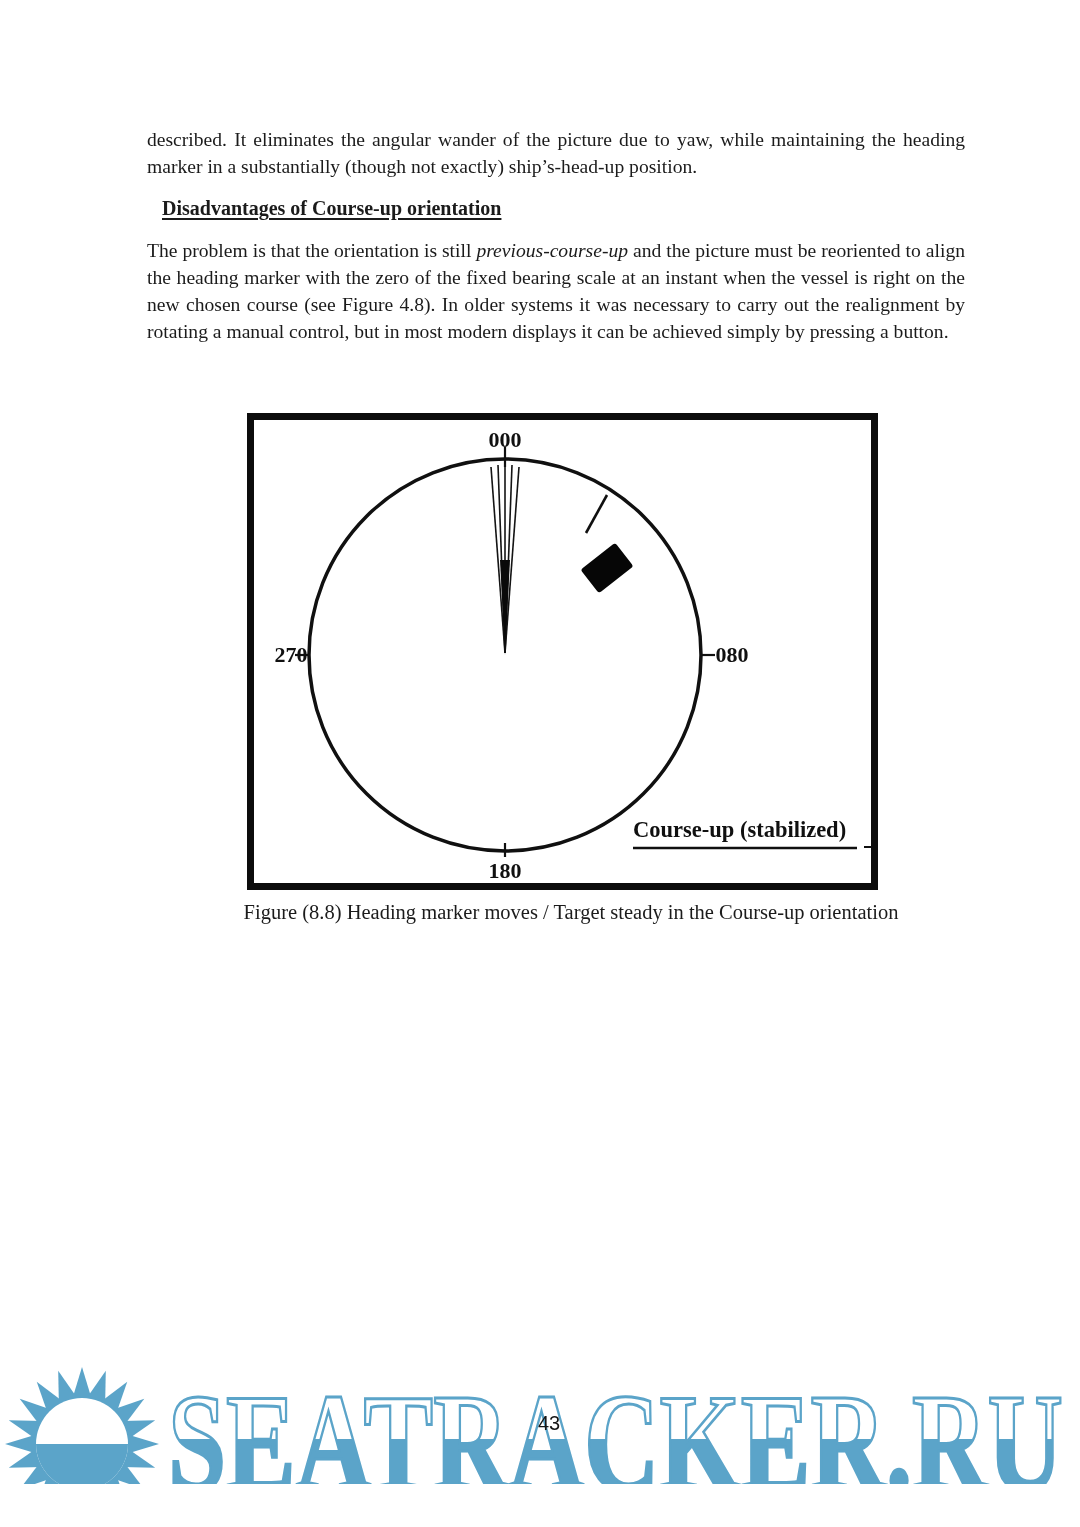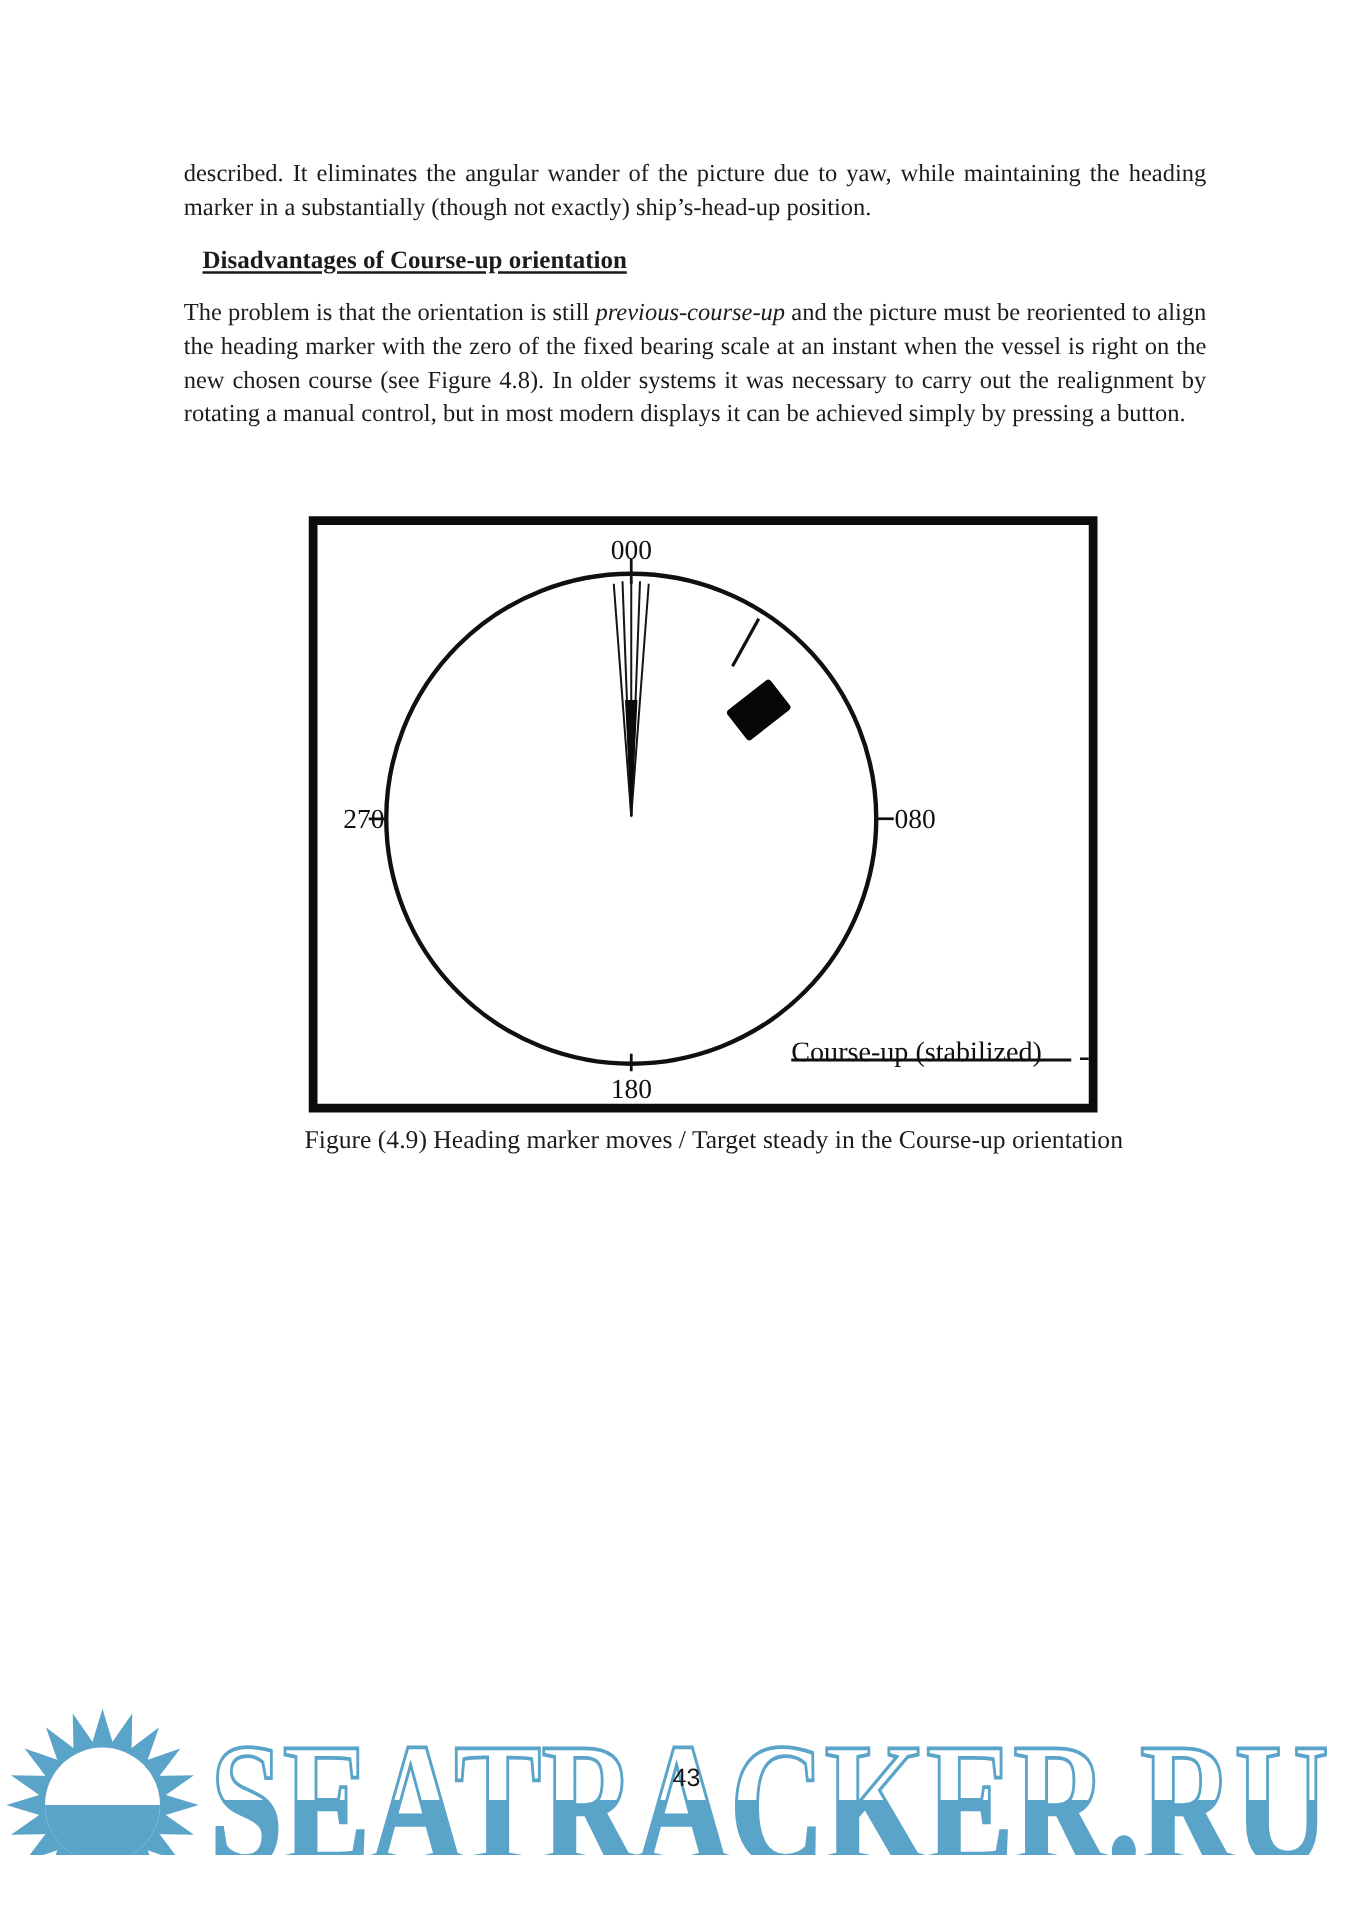--- a/index.html
+++ b/index.html
@@ -15,21 +15,21 @@
     position:absolute;left:147px;top:197px;font-size:20px;font-weight:700;
     text-decoration:underline;text-decoration-thickness:2px;text-underline-offset:3px;margin-left:15px;
   }
   .ital{font-style:italic;}
   
   .fig{
     position:absolute;left:247px;top:413px;width:631px;height:477px;
     border:7px solid #0c0c0c;background:#ffffff;box-sizing:border-box;
   }
   .fig .diagram{position:absolute;left:0;top:0;}
-  .figlabel{position:absolute;font-weight:400;font-size:22px;color:#101010;white-space:nowrap;}
+  .figlabel{position:absolute;font-weight:700;font-size:22px;color:#101010;white-space:nowrap;}
   .bearing{width:70px;text-align:center;}
   .annotation{line-height:25px;font-size:22.5px;}
   .caption{position:absolute;left:62px;top:901px;width:1018px;text-align:center;font-size:20.5px;color:#1b1b1b;}
   
   .pagenum{position:absolute;left:538px;top:1412px;font-family:"Liberation Sans",sans-serif;font-size:20px;color:#161616;z-index:5;}
   .wm-sun{position:absolute;left:2px;top:1364px;z-index:2;}
   .wm-text{position:absolute;left:166px;top:1384px;z-index:1;}
 </style>
 </head>
 <body>
@@ -68,24 +68,24 @@
       <line x1="379" y1="428" x2="603" y2="428" stroke="#101010" stroke-width="2.4"></line>
       <line x1="610" y1="427" x2="619" y2="427" stroke="#101010" stroke-width="2"></line>
     </svg>
 
     <div class="figlabel bearing" style="left:216px;top:7px;">000</div>
     <div class="figlabel bearing" style="left:443px;top:222px;">080</div>
     <div class="figlabel bearing" style="left:216px;top:438px;">180</div>
     <div class="figlabel" style="left:20px;top:222px;width:34px;text-align:center;">270</div>
 
 
-    <div class="figlabel" style="left:379px;top:397px;font-size:22.5px;margin-top:12px;">Course-up (stabilized)</div>
+    <div class="figlabel" style="left:379px;top:397px;font-size:22.5px;">Course-up (stabilized)</div>
   </div>
 
-  <div class="caption">Figure (4.9) Heading marker moves / Target steady in the Course-up orientation</div>
+  <div class="caption">Figure (8.8) Heading marker moves / Target steady in the Course-up orientation</div>
 
   <div class="pagenum">43</div>
 
   <svg class="wm-sun" width="160" height="160" viewBox="0 0 160 160">
     <defs>
       <polygon id="sunray" points="80,3 70,36 90,36"></polygon>
     </defs>
     <g fill="#5ba4c9">
       <use href="#sunray"></use>
       <use href="#sunray" transform="rotate(18 80 80)"></use>

